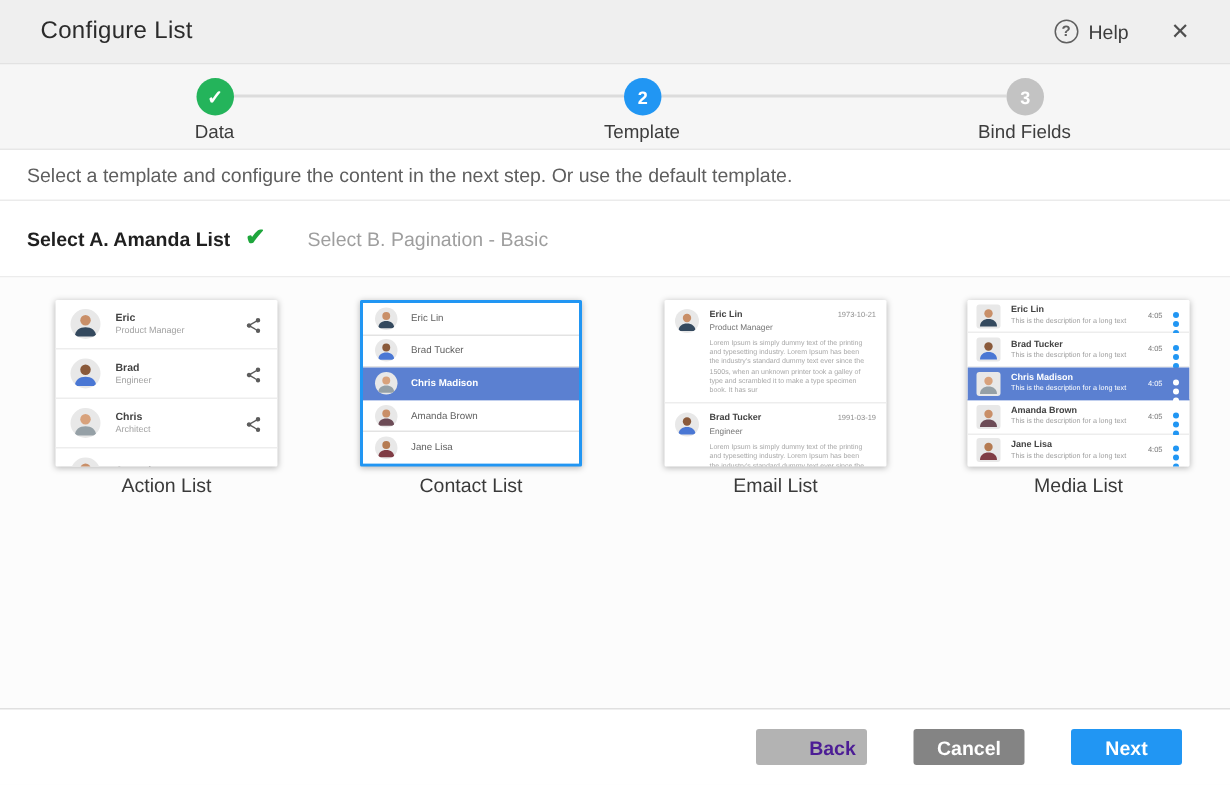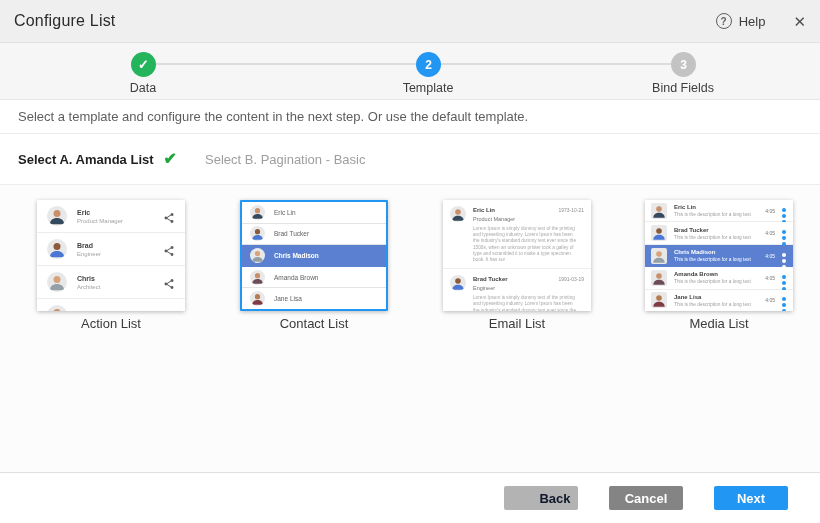--- a/index.html
+++ b/index.html
@@ -2,21 +2,21 @@
 <html><head>
 <meta charset="utf-8">
 <style>
   * { margin:0; padding:0; box-sizing:border-box; }
   html,body { width:820px; height:523px; }
   body { font-family:"Liberation Sans", sans-serif; background:#fff; color:#333; }
   .dialog { position:relative; width:820px; height:523px; background:#fff; overflow:hidden; }
 
   
   .hdr { height:43px; background:#efefef; border-bottom:1px solid #e2e2e2;
-         display:flex; align-items:center; padding:0 14px; }
+         display:flex; align-items:center; padding:0 27px; }
   .hdr-title { font-size:16px; color:#2b2b2b; letter-spacing:.2px; }
   .hdr-right { margin-left:auto; display:flex; align-items:center; gap:10px; }
   .help-wrap { display:flex; align-items:center; gap:7px; cursor:pointer; }
   .help-circ { width:16px; height:16px; border:1.4px solid #5f5f5f; border-radius:50%;
                display:flex; align-items:center; justify-content:center;
                font-size:10px; color:#5f5f5f; font-weight:bold; }
   .help-txt { font-size:13px; color:#3d3d3d;text-align:right; }
   .close-x { font-size:15px; color:#4f4f4f; margin-left:18px; cursor:pointer; line-height:1; }
 
   
@@ -106,21 +106,21 @@
   .ml-row.sel { background:#5b80d1; border-bottom-color:#5b80d1; }
   .ml-row.sel .ml-name, .ml-row.sel .ml-desc, .ml-row.sel .ml-time { color:#fff; }
 
   
   .ftr { height:51px; background:#fff; border-top:1px solid #e0e0e0;
          display:flex; align-items:center; justify-content:flex-end;
          gap:31px; padding-right:32px; }
   .btn { width:74px; height:24px; border:none; border-radius:2px;
          font-family:"Liberation Sans",sans-serif; font-size:13px; font-weight:bold;
          display:flex; align-items:center; justify-content:center; cursor:pointer; }
-  .btn-back   { background:#b3b3b3; color:#0f172a;padding-left:28px; }
+  .btn-back   { background:#b3b3b3; color:#4c1d95;padding-left:28px; }
   .btn-cancel { background:#848484; color:#fff; }
   .btn-next   { background:#2196f3; color:#fff; }
 </style>
 </head>
 <body>
 
 <div class="dialog">
 
   <div class="hdr">
     <div class="hdr-title">Configure List</div>

